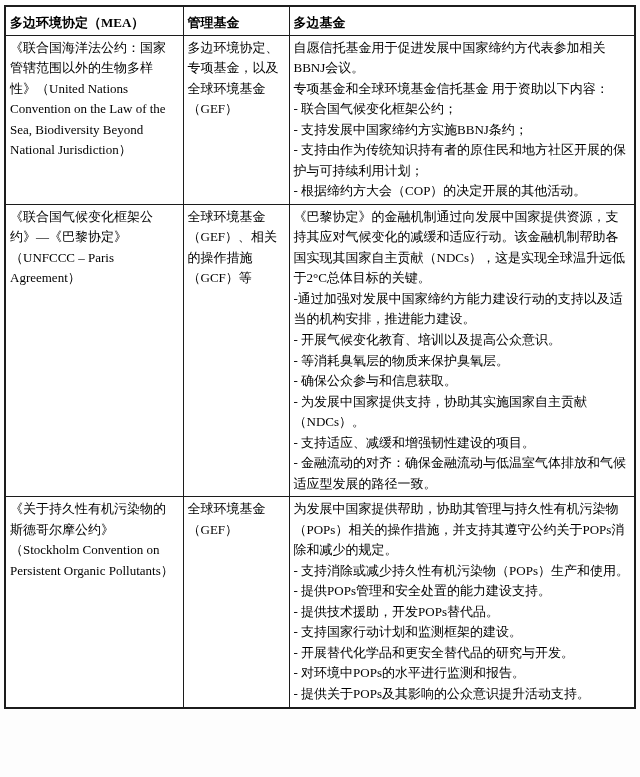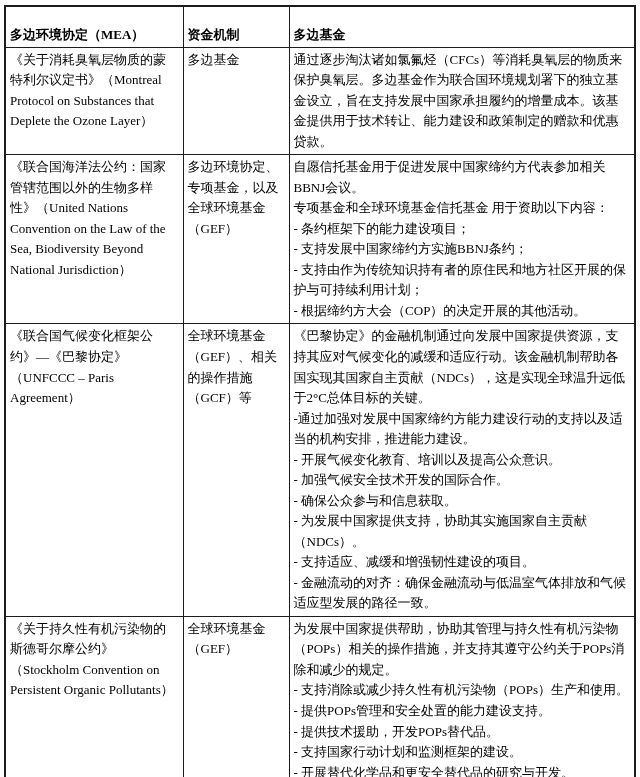--- a/index.html
+++ b/index.html
@@ -30,21 +30,21 @@
     text-align: left;
     padding: 2px 4px 2px 4px;
     font-size: 13px;
     line-height: 1.58;
     word-break: break-word;
     overflow-wrap: break-word;
   }
   .mea-table th {
     font-weight: bold;
     white-space: normal;
-    padding-top: 18px;
+    padding-top: 6px;
     padding-bottom: 1px;
   }
   .mea-table td {
     white-space: pre-line; 
   }
   col.col-mea  { width: 178px; }
   col.col-fund { width: 106px; }
   col.col-mech { width: auto;  }
   tr.header-row      { height: 23px; }
   tr.row-montreal    { height: 89px; }
@@ -58,47 +58,42 @@
 <div class="page">
   <table class="mea-table">
     <colgroup>
       <col class="col-mea">
       <col class="col-fund">
       <col class="col-mech">
     </colgroup>
     <thead>
       <tr class="header-row">
         <th>多边环境协定（MEA）</th>
-        <th>资金机制</th>
+        <th>管理基金</th>
         <th>多边基金</th>
       </tr>
     </thead>
     <tbody>
-      <tr class="row-montreal">
-        <td>《关于消耗臭氧层物质的蒙特利尔议定书》（Montreal Protocol on Substances that Deplete the Ozone Layer）</td>
-        <td>多边基金</td>
-        <td>通过逐步淘汰诸如氯氟烃（CFCs）等消耗臭氧层的物质来保护臭氧层。多边基金作为联合国环境规划署下的独立基金设立，旨在支持发展中国家承担履约的增量成本。该基金提供用于技术转让、能力建设和政策制定的赠款和优惠贷款。</td>
-      </tr>
       <tr class="row-unclos">
         <td>《联合国海洋法公约：国家管辖范围以外的生物多样性》（United Nations Convention on the Law of the Sea, Biodiversity Beyond National Jurisdiction）</td>
         <td>多边环境协定、专项基金，以及全球环境基金（GEF）</td>
         <td>自愿信托基金用于促进发展中国家缔约方代表参加相关BBNJ会议。
 专项基金和全球环境基金信托基金 用于资助以下内容：
-- 条约框架下的能力建设项目；
+- 联合国气候变化框架公约；
 - 支持发展中国家缔约方实施BBNJ条约；
 - 支持由作为传统知识持有者的原住民和地方社区开展的保护与可持续利用计划；
 - 根据缔约方大会（COP）的决定开展的其他活动。</td>
       </tr>
       <tr class="row-unfccc">
         <td>《联合国气候变化框架公约》—《巴黎协定》（UNFCCC – Paris Agreement）</td>
         <td>全球环境基金（GEF）、相关的操作措施（GCF）等</td>
         <td>《巴黎协定》的金融机制通过向发展中国家提供资源，支持其应对气候变化的减缓和适应行动。该金融机制帮助各国实现其国家自主贡献（NDCs），这是实现全球温升远低于2°C总体目标的关键。
 -通过加强对发展中国家缔约方能力建设行动的支持以及适当的机构安排，推进能力建设。
 - 开展气候变化教育、培训以及提高公众意识。
-- 加强气候安全技术开发的国际合作。
+- 等消耗臭氧层的物质来保护臭氧层。
 - 确保公众参与和信息获取。
 - 为发展中国家提供支持，协助其实施国家自主贡献（NDCs）。
 - 支持适应、减缓和增强韧性建设的项目。
 - 金融流动的对齐：确保金融流动与低温室气体排放和气候适应型发展的路径一致。</td>
       </tr>
       <tr class="row-stockholm">
         <td>《关于持久性有机污染物的斯德哥尔摩公约》（Stockholm Convention on Persistent Organic Pollutants）</td>
         <td>全球环境基金（GEF）</td>
         <td>为发展中国家提供帮助，协助其管理与持久性有机污染物（POPs）相关的操作措施，并支持其遵守公约关于POPs消除和减少的规定。
 - 支持消除或减少持久性有机污染物（POPs）生产和使用。

